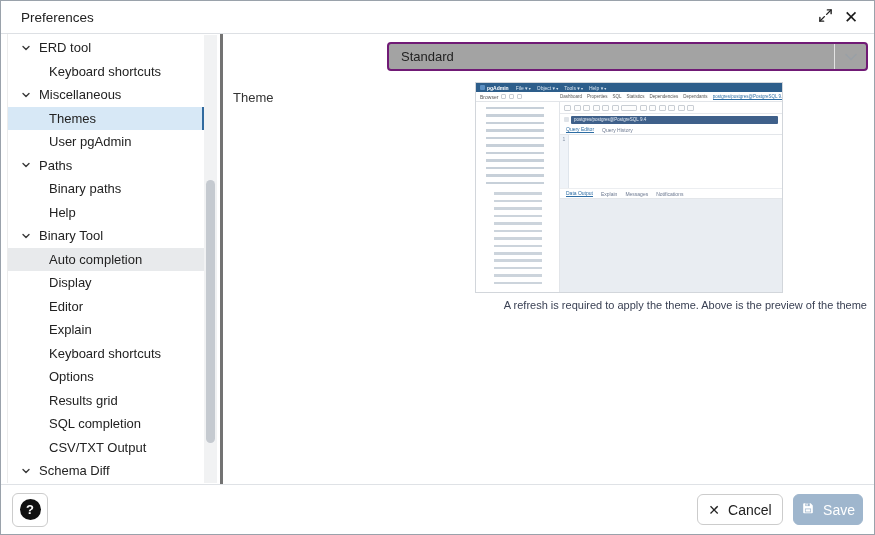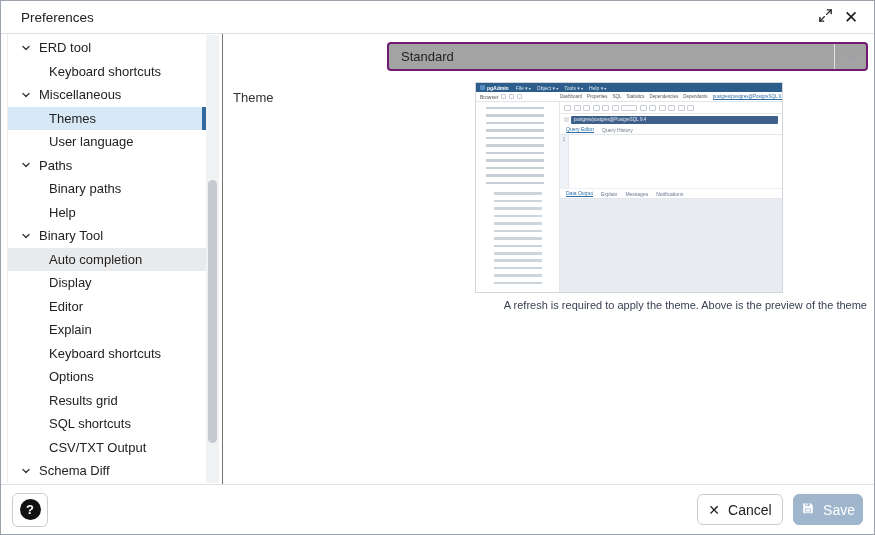--- a/index.html
+++ b/index.html
@@ -13,21 +13,21 @@
   
   .hdr { height: 33px; flex: 0 0 33px; display: flex; align-items: center;
          padding: 0 10px 0 20px; border-bottom: 1px solid #dde0e4; }
   .hdr-title { font-size: 13.5px; color: #222; }
   .hdr-sp { flex: 1; }
   .icon-btn { width: 26px; height: 24px; display: flex; align-items: center; justify-content: center;
               background: none; border: none; cursor: pointer; color: #1a1a1a; }
   .close-glyph { font-size: 17px; line-height: 1; color: #1a1a1a; }
   
   .body { flex: 1 1 auto; display: flex; min-height: 0; }
-  .pane { width: 222px; flex: 0 0 222px; border-right: 1px solid #737373; position: relative; overflow: hidden; text-align: right; }
+  .pane { width: 222px; flex: 0 0 222px; border-right: 3px solid #737373; position: relative; overflow: hidden; text-align: right; }
   .tree { padding-top: 2px; margin-left: 6px; width: 199px; border-left: 1px solid #ececec; }
   .trow { height: 23.5px; display: flex; align-items: center; font-size: 13px; color: #222; cursor: pointer; }
   .trow .chev { width: 12px; height: 12px; margin-left: 12px; margin-right: 7px; display: inline-flex; }
   .trow.group .lbl { }
   .trow.child { padding-left: 41px; }
   .trow.sel-blue { background: #d7e8f6; box-shadow: inset -4px 0 0 0 #316a9e; }
   .trow.sel-gray { background: #e8eaec; }
   
   .sb-track { position: absolute; right: 3px; top: 1px; bottom: 1px; width: 13px; background: #f1f2f3; }
   .sb-thumb { position: absolute; left: 2px; width: 9px; top: 145px; height: 263px; background: #c5cad0; border-radius: 5px; }
@@ -139,21 +139,21 @@
               <svg width="12" height="12" viewBox="0 0 12 12" fill="none" stroke="#3a3a3a" stroke-width="1.4" stroke-linecap="round" stroke-linejoin="round">
                 <path d="M3 4.5 6 7.5 9 4.5"></path>
               </svg>
             </span>
           <span class="lbl">Miscellaneous</span>
         </div>
         <div class="trow child sel-blue">
           <span class="lbl">Themes</span>
         </div>
         <div class="trow child">
-          <span class="lbl">User language</span>
+          <span class="lbl">User pgAdmin</span>
         </div>
         <div class="trow group">
           <span class="chev">
               <svg width="12" height="12" viewBox="0 0 12 12" fill="none" stroke="#3a3a3a" stroke-width="1.4" stroke-linecap="round" stroke-linejoin="round">
                 <path d="M3 4.5 6 7.5 9 4.5"></path>
               </svg>
             </span>
           <span class="lbl">Paths</span>
         </div>
         <div class="trow child">
@@ -185,21 +185,21 @@
         <div class="trow child">
           <span class="lbl">Keyboard shortcuts</span>
         </div>
         <div class="trow child">
           <span class="lbl">Options</span>
         </div>
         <div class="trow child">
           <span class="lbl">Results grid</span>
         </div>
         <div class="trow child">
-          <span class="lbl">SQL shortcuts</span>
+          <span class="lbl">SQL completion</span>
         </div>
         <div class="trow child">
           <span class="lbl">CSV/TXT Output</span>
         </div>
         <div class="trow group">
           <span class="chev">
               <svg width="12" height="12" viewBox="0 0 12 12" fill="none" stroke="#3a3a3a" stroke-width="1.4" stroke-linecap="round" stroke-linejoin="round">
                 <path d="M3 4.5 6 7.5 9 4.5"></path>
               </svg>
             </span>

